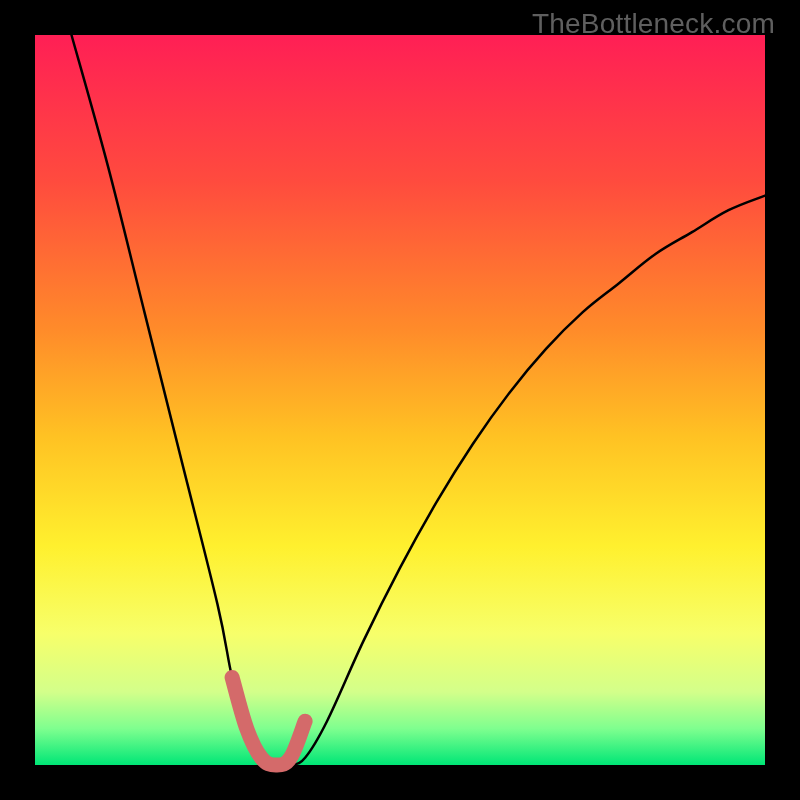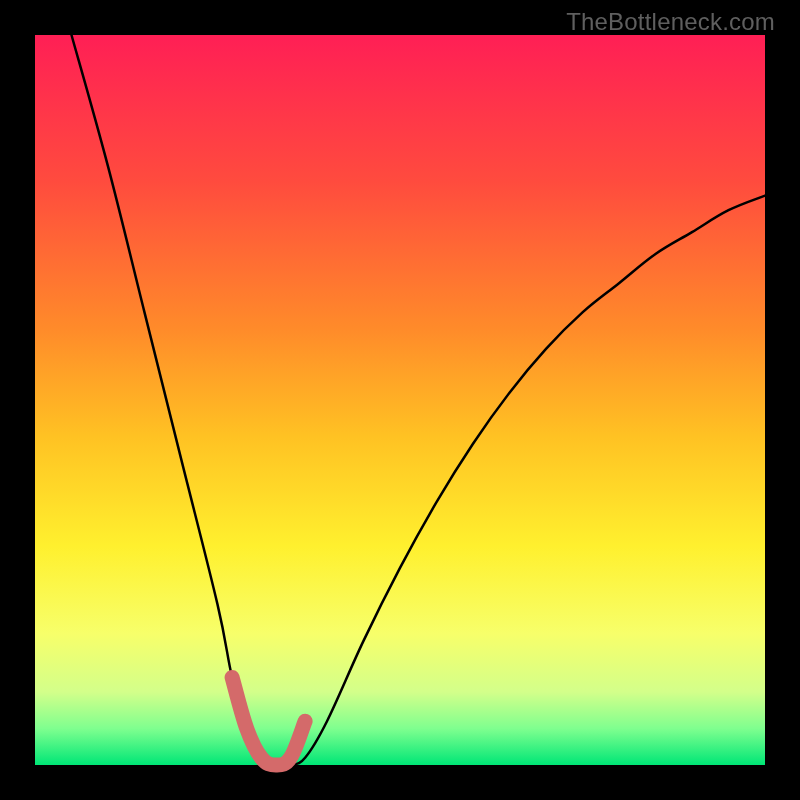--- a/index.html
+++ b/index.html
@@ -31,21 +31,21 @@
     top: 0;
     left: 0;
     width: 100%;
     height: 100%;
   }
   .watermark {
     position: absolute;
     top: 8px;
     right: 25px;
     color: #5f5f5f;
-    font-size: 24px;
+    font-size: 28px;
     font-weight: 500;
     letter-spacing: 0.2px;
   }
   svg.curve {
     position: absolute;
     top: 0;
     left: 0;
     width: 100%;
     height: 100%;
     overflow: visible;

